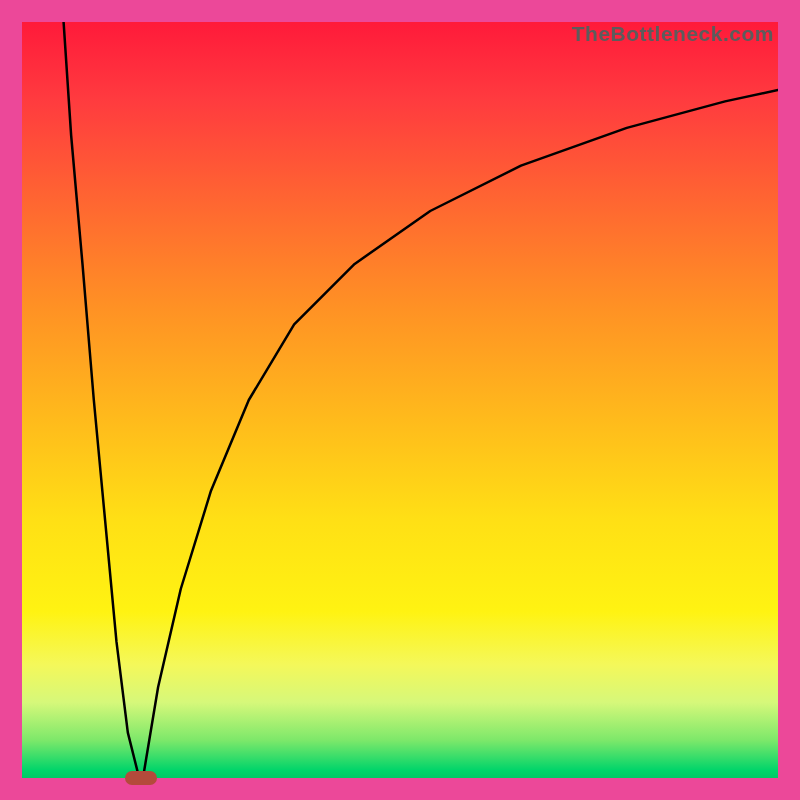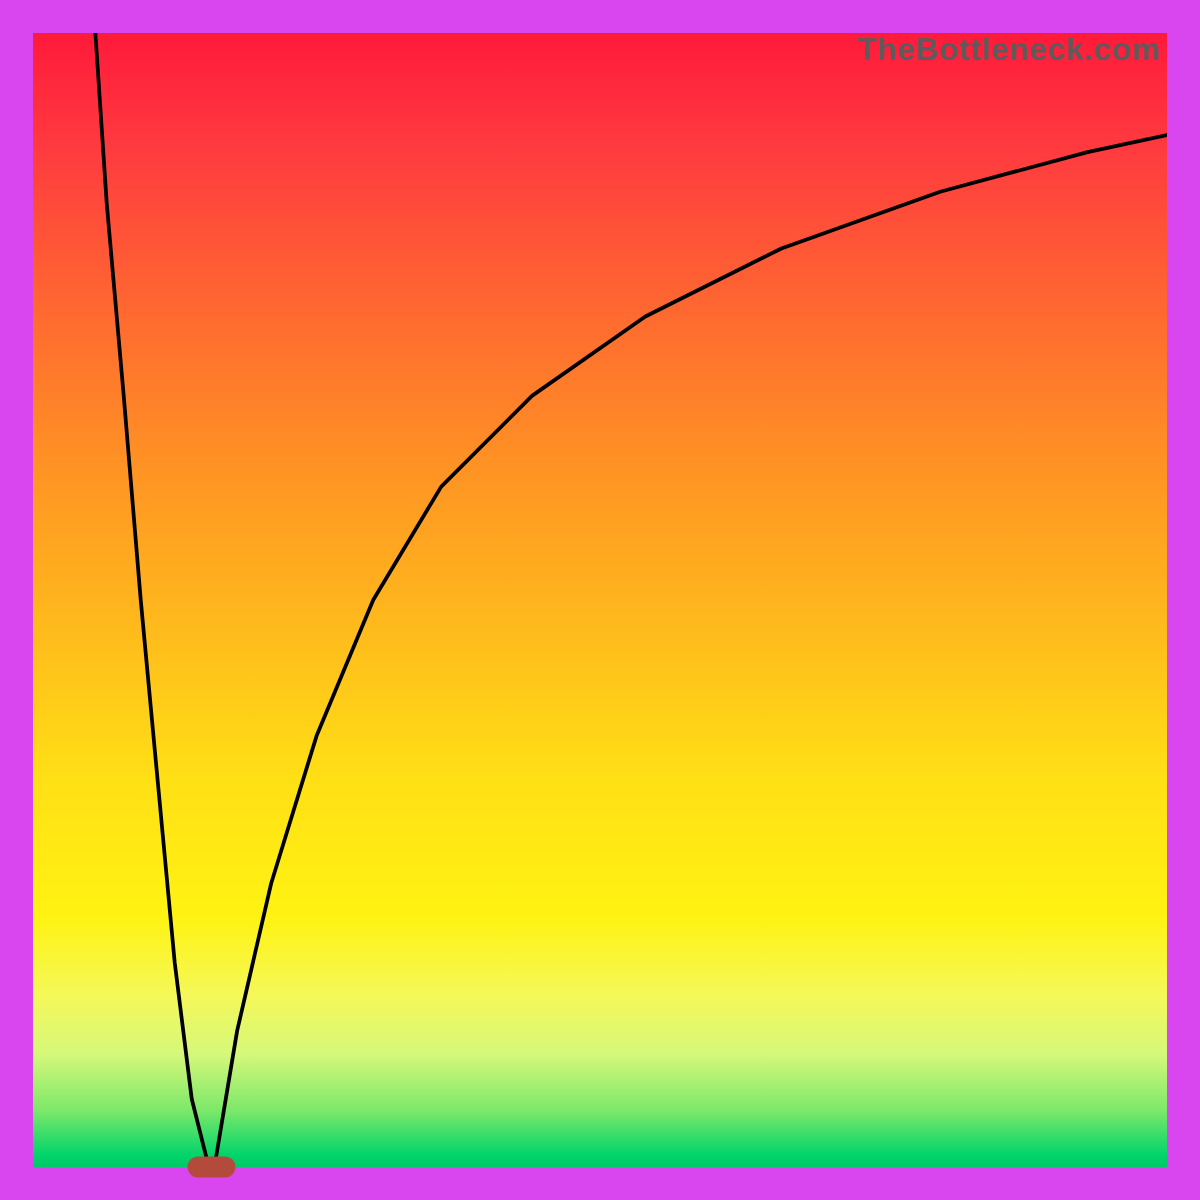--- a/index.html
+++ b/index.html
@@ -9,21 +9,21 @@
   height: 800px;
   background: #000;
   overflow: hidden;
 }
 .frame {
   position: absolute;
   top: 0;
   left: 0;
   width: 800px;
   height: 800px;
-  background: #d946ef;
+  background: #ec4899;
 }
 .plot-area {
   position: absolute;
   top: 22px;
   left: 22px;
   width: 756px;
   height: 756px;
   
   background: linear-gradient(
     to bottom,

